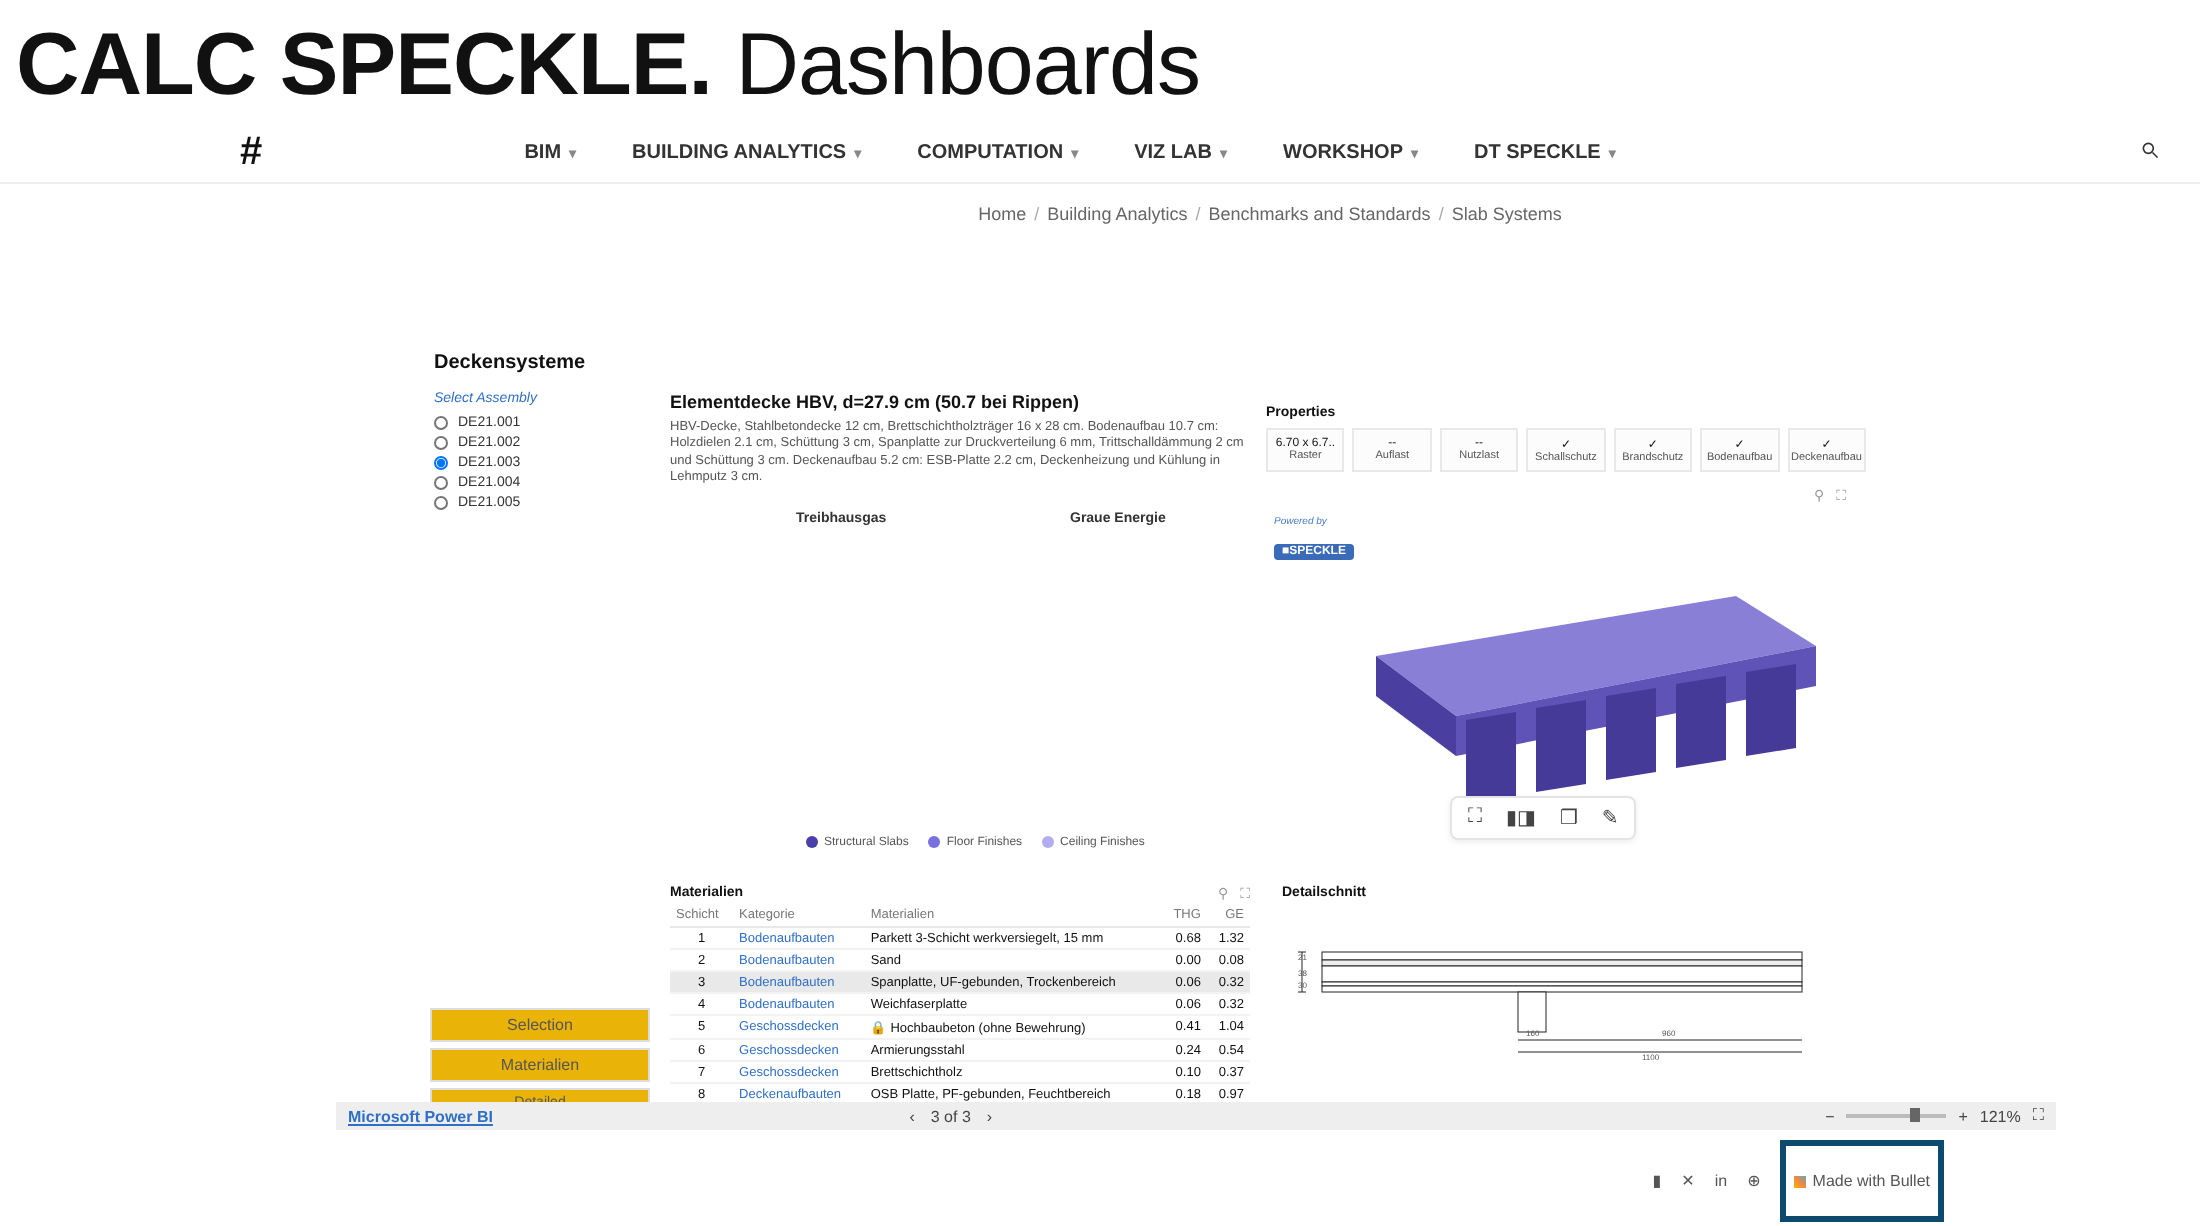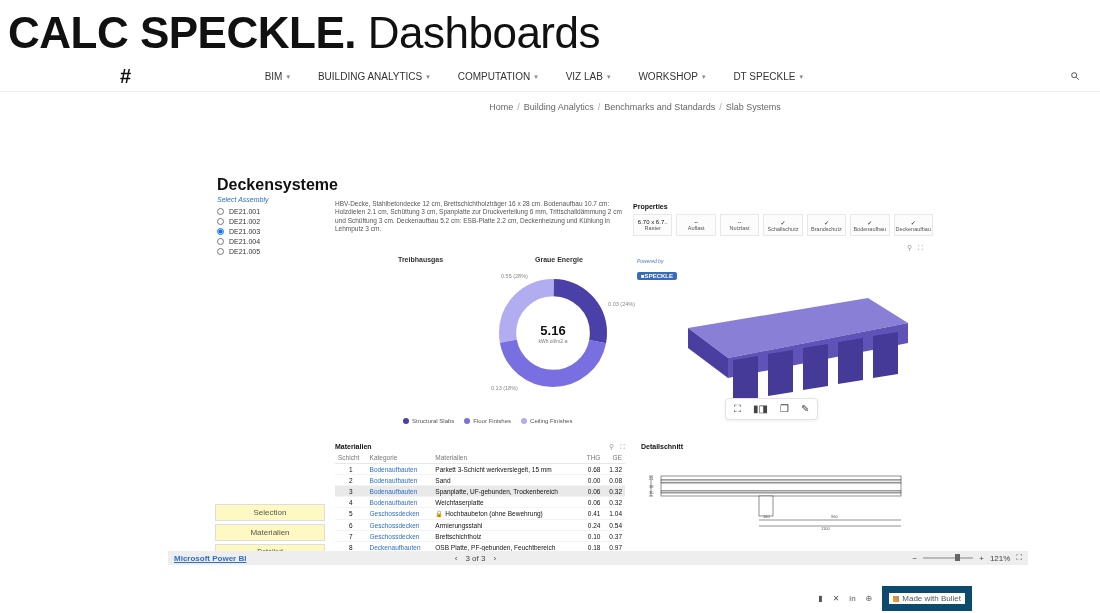--- a/index.html
+++ b/index.html
@@ -1,34 +1,34 @@
 <!DOCTYPE html>
 <html><head>
 <meta charset="utf-8">
 <style>
   * { box-sizing: border-box; margin: 0; padding: 0; }
   body { font-family: Arial, Helvetica, sans-serif; width: 1100px; height: 613px; background: #fff; color: #111; overflow: hidden; position: relative; }
   .page-title { font-size: 44px; font-weight: 900; padding: 8px 0 4px 8px; letter-spacing: -0.5px; }
   .page-title .light { font-weight: 400; }
   .topbar { display: flex; align-items: center; height: 30px; padding: 0 20px; font-size: 10px; border-bottom: 1px solid #eee; }
   .topbar .logo { font-size: 20px; font-weight: bold; margin-left: 100px; }
-  .topbar .menu { display: flex; gap: 28px; margin-left: auto; margin-right: auto; }
+  .topbar .menu { display: flex; gap: 28px; margin-left: auto; margin-right: auto; font-weight: bold; }
   .topbar .menu-item { display: flex; align-items: center; gap: 4px; cursor: pointer; color: #333; }
   .topbar .search { margin-left: auto; cursor: pointer; }
   .crumbs { font-size: 9px; color: #666; padding: 10px 0 6px 170px; text-align: center; }
   .crumbs a { color: #666; text-decoration: none; }
   .crumbs .sep { margin: 0 4px; color: #aaa; }
 
   .dashboard { position: absolute; left: 113px; top: 158px; width: 920px; height: 425px; background: #fff; }
-  .dash-title { font-size: 16px; font-weight: 700; position: absolute; left: 104px; top: 18px; }
+  .dash-title { font-size: 10px; font-weight: 700; position: absolute; left: 104px; top: 18px; }
   .side { position: absolute; left: 104px; top: 38px; width: 108px; }
   .side-head { font-size: 7px; color: #2f6fc6; font-style: italic; margin-bottom: 3px; }
   .radio-row { display: flex; align-items: center; gap: 5px; font-size: 7px; color: #333; height: 10px; }
   .radio-row input { width: 7px; height: 7px; }
-  .side-btn { position: absolute; width: 110px; height: 17px; border: 1px solid #ddd; background: #fef9c3; font-size: 8px; color: #555; display: flex; align-items: center; justify-content: center; cursor: pointer; }
+  .side-btn { position: absolute; width: 110px; height: 17px; border: 1px solid #ddd; background: #eab308; font-size: 8px; color: #555; display: flex; align-items: center; justify-content: center; cursor: pointer; }
 
   .main-head { position: absolute; left: 222px; top: 38px; width: 290px; }
   .main-head h3 { font-size: 9px; font-weight: 700; }
   .main-head p { font-size: 6.5px; color: #555; line-height: 1.3; margin-top: 4px; }
 
   .props { position: absolute; left: 520px; top: 45px; width: 300px; }
   .props-title { font-size: 7px; font-weight: 700; }
   .prop-row { display: flex; gap: 4px; margin-top: 4px; }
   .prop-card { width: 40px; height: 22px; border: 1px solid #e8e8e8; background: #fcfcfc; display: flex; flex-direction: column; align-items: center; justify-content: center; font-size: 5.5px; color: #555; }
   .prop-card .val { font-size: 6px; color: #111; }
@@ -73,21 +73,21 @@
   .detail svg { width: 100%; height: 80px; }
 
   .pbi-foot { position: absolute; left: 55px; bottom: 18px; width: 860px; height: 14px; background: #eee; display: flex; align-items: center; font-size: 8px; color: #444; padding: 0 6px; }
   .pbi-foot .link { color: #2f6fc6; text-decoration: underline; cursor: pointer; font-weight: 600; }
   .pbi-foot .pager { margin-left: auto; margin-right: auto; display: flex; gap: 8px; align-items: center; }
   .pbi-foot .zoom { margin-left: auto; display: flex; align-items: center; gap: 6px; }
   .pbi-foot .zoom-track { width: 50px; height: 2px; background: #bbb; position: relative; }
   .pbi-foot .zoom-thumb { position: absolute; width: 5px; height: 7px; background: #666; top: -3px; left: 32px; }
 
   .page-foot { position: absolute; bottom: 2px; right: 128px; font-size: 8px; color: #555; display: flex; gap: 10px; align-items: center; }
-  .page-foot .made { border: 7px solid #0c4a6e; padding: 1px 4px; display: flex; gap: 3px; align-items: center; }
+  .page-foot .made { border: 3px solid #0c4a6e; padding: 13px 4px; display: flex; gap: 3px; align-items: center; }
   .made .sq { width: 6px; height: 6px; background: linear-gradient(45deg,#f7b500,#e84,#6aa); }
 
   .chev { font-size: 7px; color: #888; }
   svg.icon { width: 10px; height: 10px; }
 </style>
 </head>
 <body>
 
 <div class="page-title">
   <span>CALC SPECKLE.</span>
@@ -158,20 +158,21 @@
           <input type="radio" name="asm" style="">
           <span>DE21.005</span>
         </label>
       </div>
   </div>
   <div class="side-btn" style="left:102px; top:346px">Selection</div>
   <div class="side-btn" style="left:102px; top:366px">Materialien</div>
   <div class="side-btn" style="left:102px; top:386px; height:14px; font-size:7px;">Detailed</div>
 
   <div class="main-head">
+    <h3>Elementdecke HBV, d=27.9 cm (50.7 bei Rippen)</h3>
     <p>HBV-Decke, Stahlbetondecke 12 cm, Brettschichtholzträger 16 x 28 cm. Bodenaufbau 10.7 cm: Holzdielen 2.1 cm, Schüttung 3 cm, Spanplatte zur Druckverteilung 6 mm, Trittschalldämmung 2 cm und Schüttung 3 cm. Deckenaufbau 5.2 cm: ESB-Platte 2.2 cm, Deckenheizung und Kühlung in Lehmputz 3 cm.</p>
   </div>
 
   <div class="props">
     <div class="props-title">Properties</div>
     <div class="prop-row" id="prop-row">
         <div class="prop-card">
           <div class="val">6.70 x 6.7..</div>
           <div>Raster</div>
         </div>
@@ -208,35 +209,20 @@
   </div>
 
   <div class="speckle">
     <div class="pow">Powered by</div>
     <div class="tag">■SPECKLE</div>
   </div>
 
   <div class="chart-titles chart1">Treibhausgas</div>
 
   <div class="chart-titles chart2">Graue Energie</div>
-  <div class="donut" style="left:380px">
-    <svg viewBox="0 0 42 42">
-      <circle cx="21" cy="21" r="15.9" fill="none" stroke="#eee" stroke-width="6"></circle>
-      <circle cx="21" cy="21" r="15.9" fill="none" stroke="#4b3fa8" stroke-width="6" stroke-dasharray="28 72" stroke-dashoffset="25"></circle>
-      <circle cx="21" cy="21" r="15.9" fill="none" stroke="#7a6fe0" stroke-width="6" stroke-dasharray="44 56" stroke-dashoffset="97"></circle>
-      <circle cx="21" cy="21" r="15.9" fill="none" stroke="#b2acf0" stroke-width="6" stroke-dasharray="28 72" stroke-dashoffset="53"></circle>
-    </svg>
-    <div class="donut-center">
-      <div class="big">5.16</div>
-      <div class="unit">kWh oil/m2·a</div>
-    </div>
-    <div class="donut-lbl" style="left:8px; top:0">0.55 (28%)</div>
-    <div class="donut-lbl" style="right:-22px; top:28px">0.03 (24%)</div>
-    <div class="donut-lbl" style="left:-2px; bottom:2px">0.13 (18%)</div>
-  </div>
 
   <div class="legend" id="legend">
       <span><span class="dot" style="background:#4b3fa8"></span>Structural Slabs</span>
       <span><span class="dot" style="background:#7a6fe0"></span>Floor Finishes</span>
       <span><span class="dot" style="background:#b2acf0"></span>Ceiling Finishes</span>
     </div>
 
   <div class="viewer">
     <svg viewBox="0 0 270 150">
       <g>

